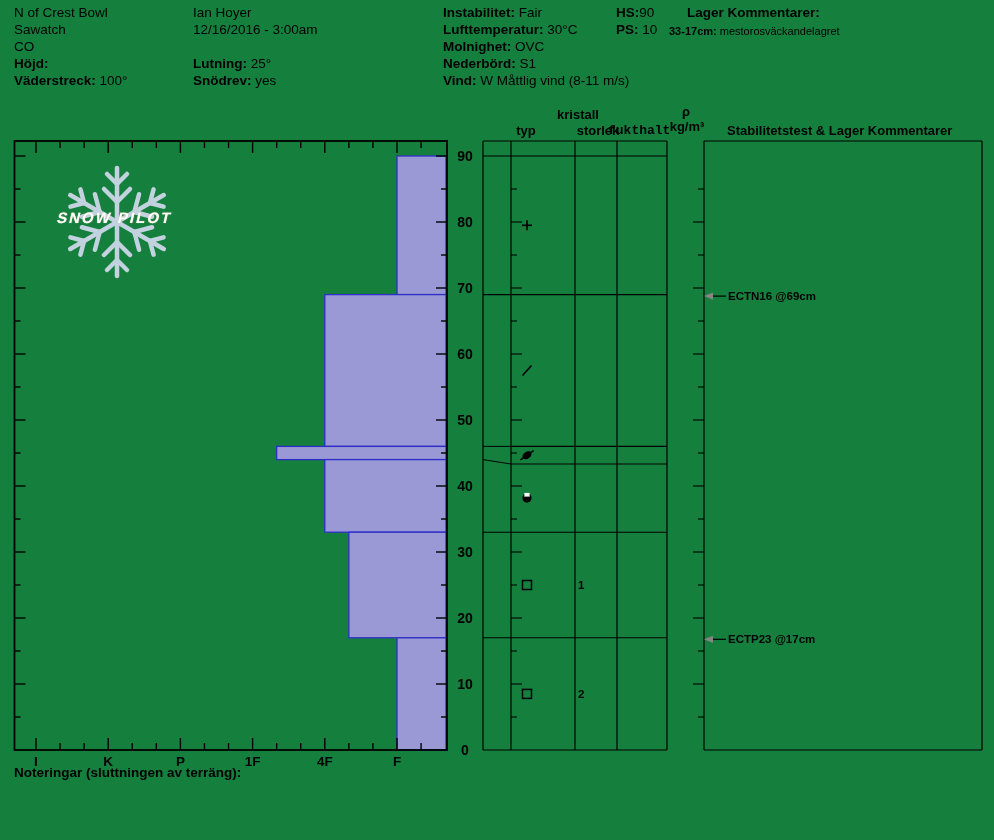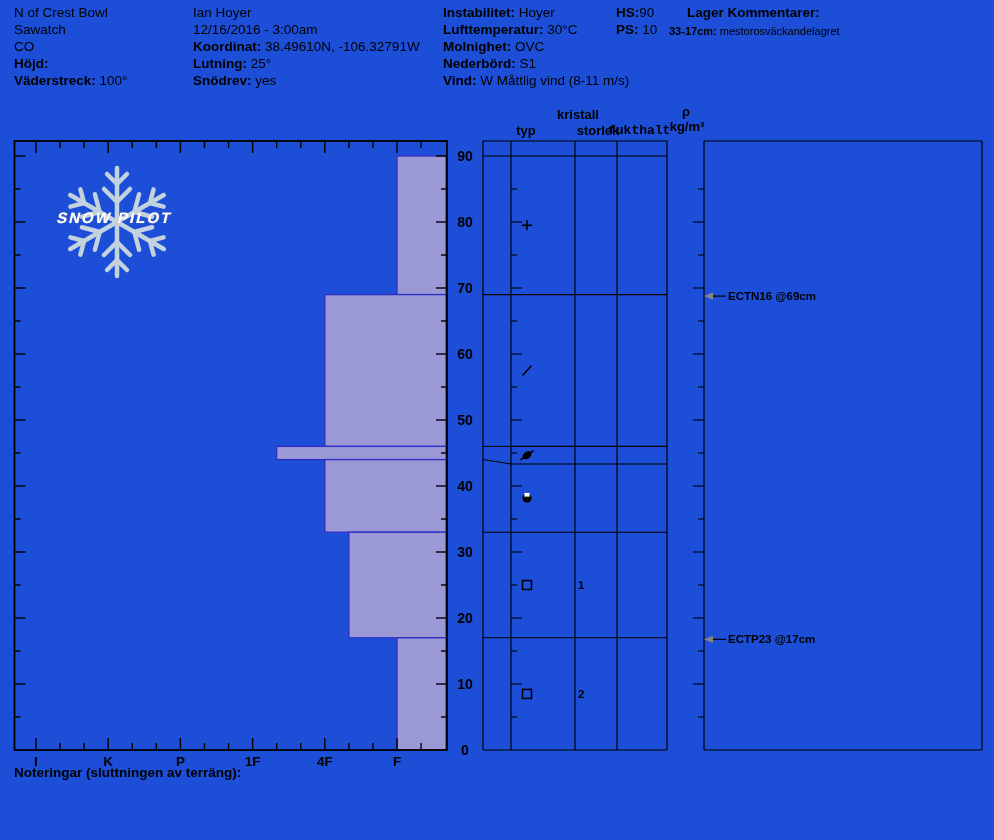--- a/index.html
+++ b/index.html
@@ -1,16 +1,16 @@
 <!DOCTYPE html>
 <html><head>
 <meta charset="utf-8">
 <style>
   html,body{margin:0;padding:0;background:#fff;}
-  #stage{position:relative;width:994px;height:840px;background:#1d4ed8;
+  #stage{position:relative;width:994px;height:840px;background:#15803d;
          font-family:"Liberation Sans",sans-serif;color:#000;overflow:hidden;}
   .hdr{position:absolute;font-size:13.5px;line-height:17px;white-space:nowrap;}
   .b{font-weight:bold;}
   .sm{font-size:11px;}
   .colhdr{position:absolute;font-size:13px;font-weight:bold;white-space:nowrap;text-align:center;}
   #profile-svg{position:absolute;left:0;top:0;}
   #logo-banner{position:absolute;left:38px;top:206px;width:154px;height:23px;
     transform:skewX(-13deg);display:flex;align-items:center;justify-content:center;
     font-weight:bold;font-size:15px;letter-spacing:2px;color:#fff;
     text-shadow:0 0 1px #dfc09a;}
@@ -28,36 +28,32 @@
     <span class="b">Höjd:</span>
     <span></span>
   </div>
   <div class="hdr" style="left:14px;top:72px;">
     <span class="b">Väderstreck:</span>
     <span>100°</span>
   </div>
 
   <div class="hdr" style="left:193px;top:4px;">Ian Hoyer</div>
   <div class="hdr" style="left:193px;top:21px;">12/16/2016 - 3:00am</div>
-  <div class="hdr" style="left:193px;top:38px;">
-    <span class="b">Koordinat:</span>
-    <span>38.49610N, -106.32791W</span>
-  </div>
   <div class="hdr" style="left:193px;top:55px;">
     <span class="b">Lutning:</span>
     <span>25°</span>
   </div>
   <div class="hdr" style="left:193px;top:72px;">
     <span class="b">Snödrev:</span>
     <span>yes</span>
   </div>
 
   <div class="hdr" style="left:443px;top:4px;">
     <span class="b">Instabilitet:</span>
-    <span>Hoyer</span>
+    <span>Fair</span>
   </div>
   <div class="hdr" style="left:443px;top:21px;">
     <span class="b">Lufttemperatur:</span>
     <span>30°C</span>
   </div>
   <div class="hdr" style="left:443px;top:38px;">
     <span class="b">Molnighet:</span>
     <span>OVC</span>
   </div>
   <div class="hdr" style="left:443px;top:55px;">
@@ -303,15 +299,16 @@
       <polygon points="704,639.3 713,635.6999999999999 713,642.9" fill="#858585"></polygon>
       <text x="728" y="643.3" font-size="11.5" text-anchor="start" font-family="&quot;Liberation Sans&quot;,sans-serif" fill="#000000" font-weight="bold">ECTP23 @17cm</text>
     </svg>
 
   <div class="colhdr" style="left:506px;top:123px;width:40px;">typ</div>
   <div class="colhdr" style="left:545px;top:107px;width:66px;">kristall</div>
   <div class="colhdr" style="left:568px;top:123px;width:60px;">storlek</div>
   <div class="colhdr" style="left:608px;top:123px;width:62px;font-family:Liberation Mono, monospace;">fukthalt</div>
   <div class="colhdr" style="left:666px;top:104px;width:40px;">ρ</div>
   <div class="colhdr" style="left:666px;top:119px;width:42px;">kg/m³</div>
+  <div class="colhdr" style="left:727px;top:123px;width:260px;text-align:left;">Stabilitetstest &amp; Lager Kommentarer</div>
 
   <div class="hdr b" style="left:14px;top:764px;">Noteringar (sluttningen av terräng):</div>
 </div>
 
 </body></html>

